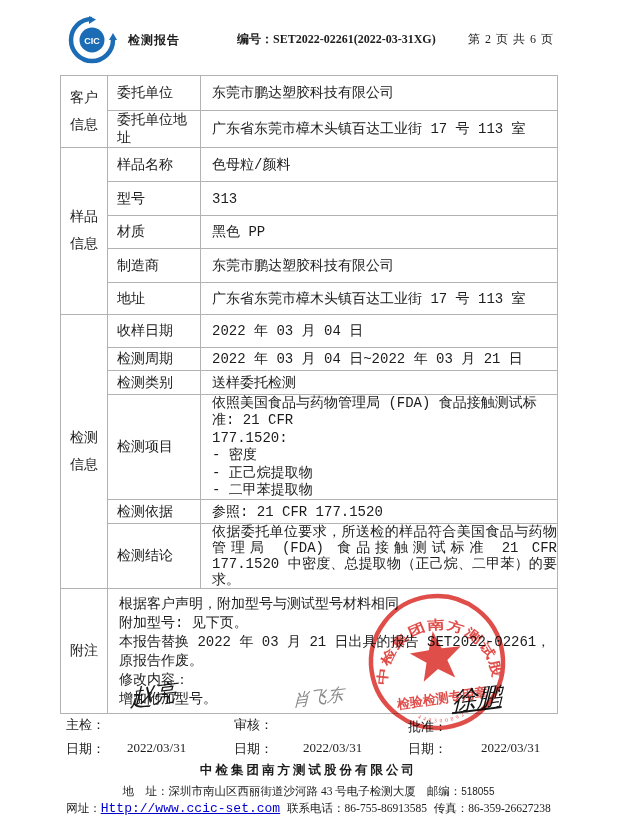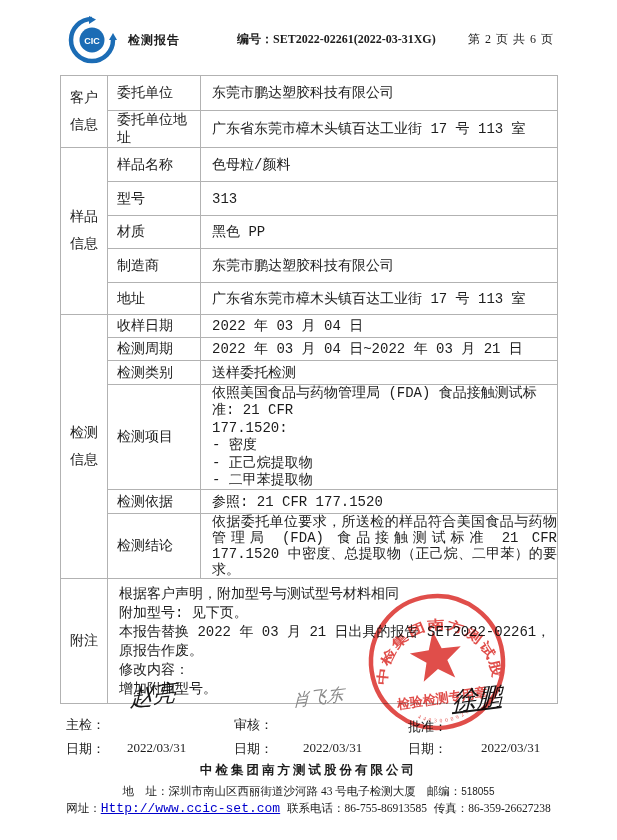--- a/index.html
+++ b/index.html
@@ -89,21 +89,21 @@
       <td class="fld" style="height:34px">制造商</td>
       <td class="val">东莞市鹏达塑胶科技有限公司</td>
     </tr>
     <tr>
       <td class="fld" style="height:32px">地址</td>
       <td class="val">广东省东莞市樟木头镇百达工业街 17 号 113 室</td>
     </tr>
 
     <tr>
       <td class="sec" rowspan="6"><span>检测信息</span></td>
-      <td class="fld" style="height:23px">收样日期</td>
+      <td class="fld" style="height:33px">收样日期</td>
       <td class="val">2022 年 03 月 04 日</td>
     </tr>
     <tr>
       <td class="fld" style="height:23px">检测周期</td>
       <td class="val">2022 年 03 月 04 日~2022 年 03 月 21 日</td>
     </tr>
     <tr>
       <td class="fld" style="height:24px">检测类别</td>
       <td class="val">送样委托检测</td>
     </tr>

